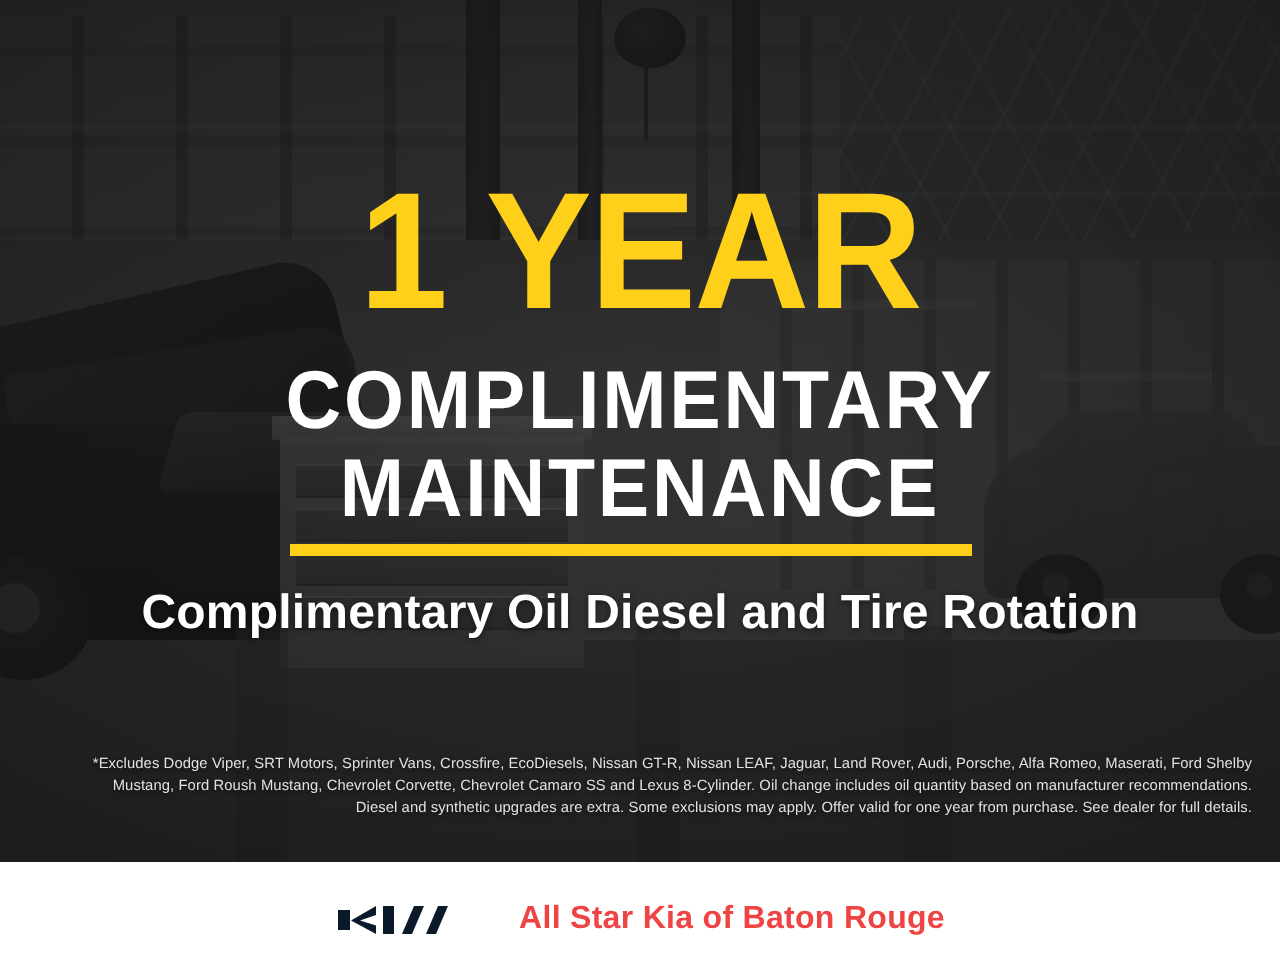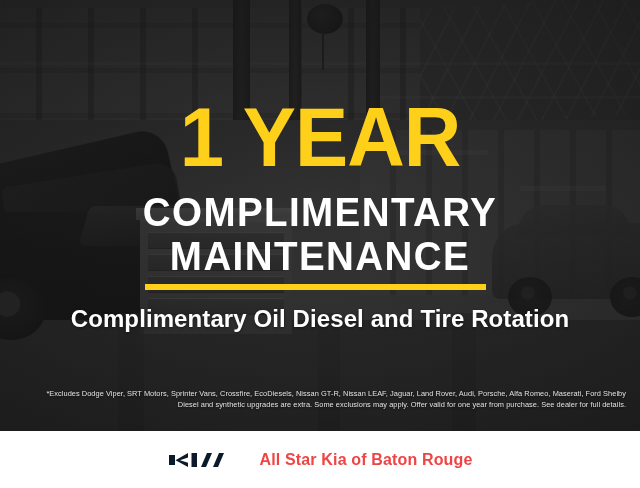--- a/index.html
+++ b/index.html
@@ -140,21 +140,21 @@
 
   
   .scrim{
     position:absolute;left:0;top:0;width:640px;height:431px;
     background:
       radial-gradient(ellipse 95% 80% at 50% 45%, rgba(25,25,25,.50) 0%, rgba(20,20,20,.70) 65%, rgba(15,15,15,.80) 100%),
       linear-gradient(180deg, rgba(35,35,35,.55) 0%, rgba(30,30,30,.42) 42%, rgba(40,40,40,.30) 72%, rgba(45,45,45,.38) 100%);
   }
 
   
-  .content{position:absolute;left:0;top:12px;width:640px;height:456px;}
+  .content{position:absolute;left:0;top:0;width:640px;height:456px;}
 
   .headline-year{
     position:absolute;left:0;top:84px;width:640px;text-align:center;
     color:#FFD01A;
     font-size:83px;line-height:83px;font-weight:bold;
     letter-spacing:-1px;
     font-family:"Liberation Sans", sans-serif;
     transform:scaleX(.96);
   }
   .headline-sub{
@@ -261,20 +261,21 @@
 
     <div class="headline-sub hl-2">MAINTENANCE</div>
 
     <div class="divider"></div>
 
     <div class="offer of-1">Complimentary Oil Diesel and Tire Rotation</div>
 
 
     <div class="disclaimer">
       <div>*Excludes Dodge Viper, SRT Motors, Sprinter Vans, Crossfire, EcoDiesels, Nissan GT-R, Nissan LEAF, Jaguar, Land Rover, Audi, Porsche, Alfa Romeo, Maserati, Ford Shelby</div>
+      <div>Mustang, Ford Roush Mustang, Chevrolet Corvette, Chevrolet Camaro SS and Lexus 8-Cylinder. Oil change includes oil quantity based on manufacturer recommendations.</div>
       <div>Diesel and synthetic upgrades are extra. Some exclusions may apply. Offer valid for one year from purchase. See dealer for full details.</div>
     </div>
   </div>
 
   <div class="footer">
     <div class="footer-inner">
 
       <span>
         <svg class="kia-logo" width="70" height="22" viewBox="0 0 140 44" aria-hidden="true">
           <g fill="#0B1A2A">

